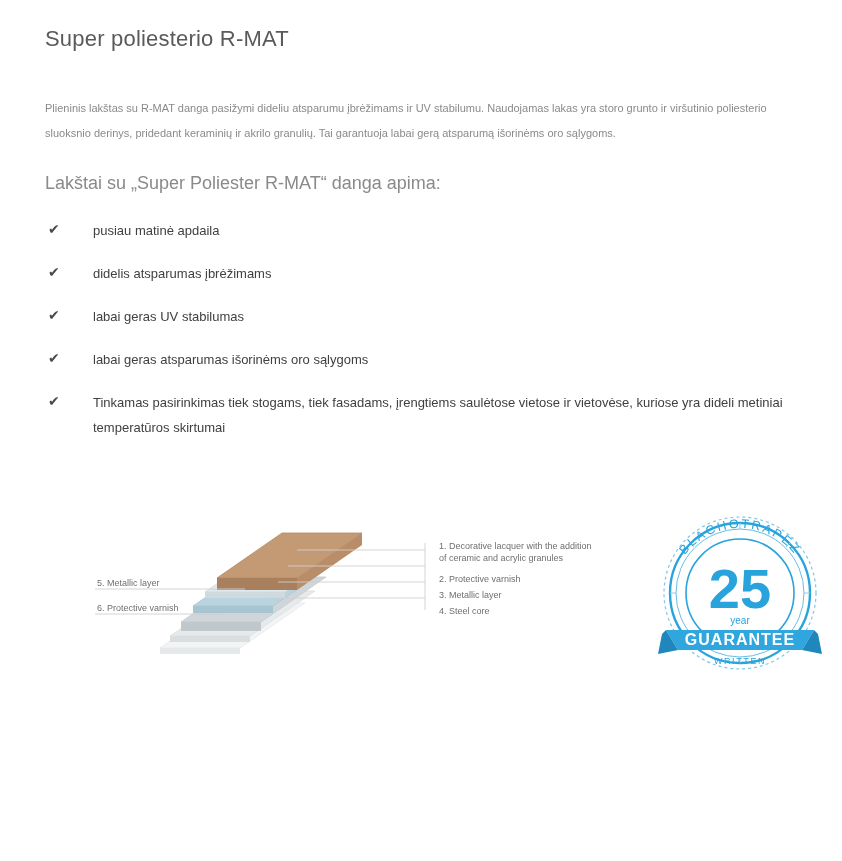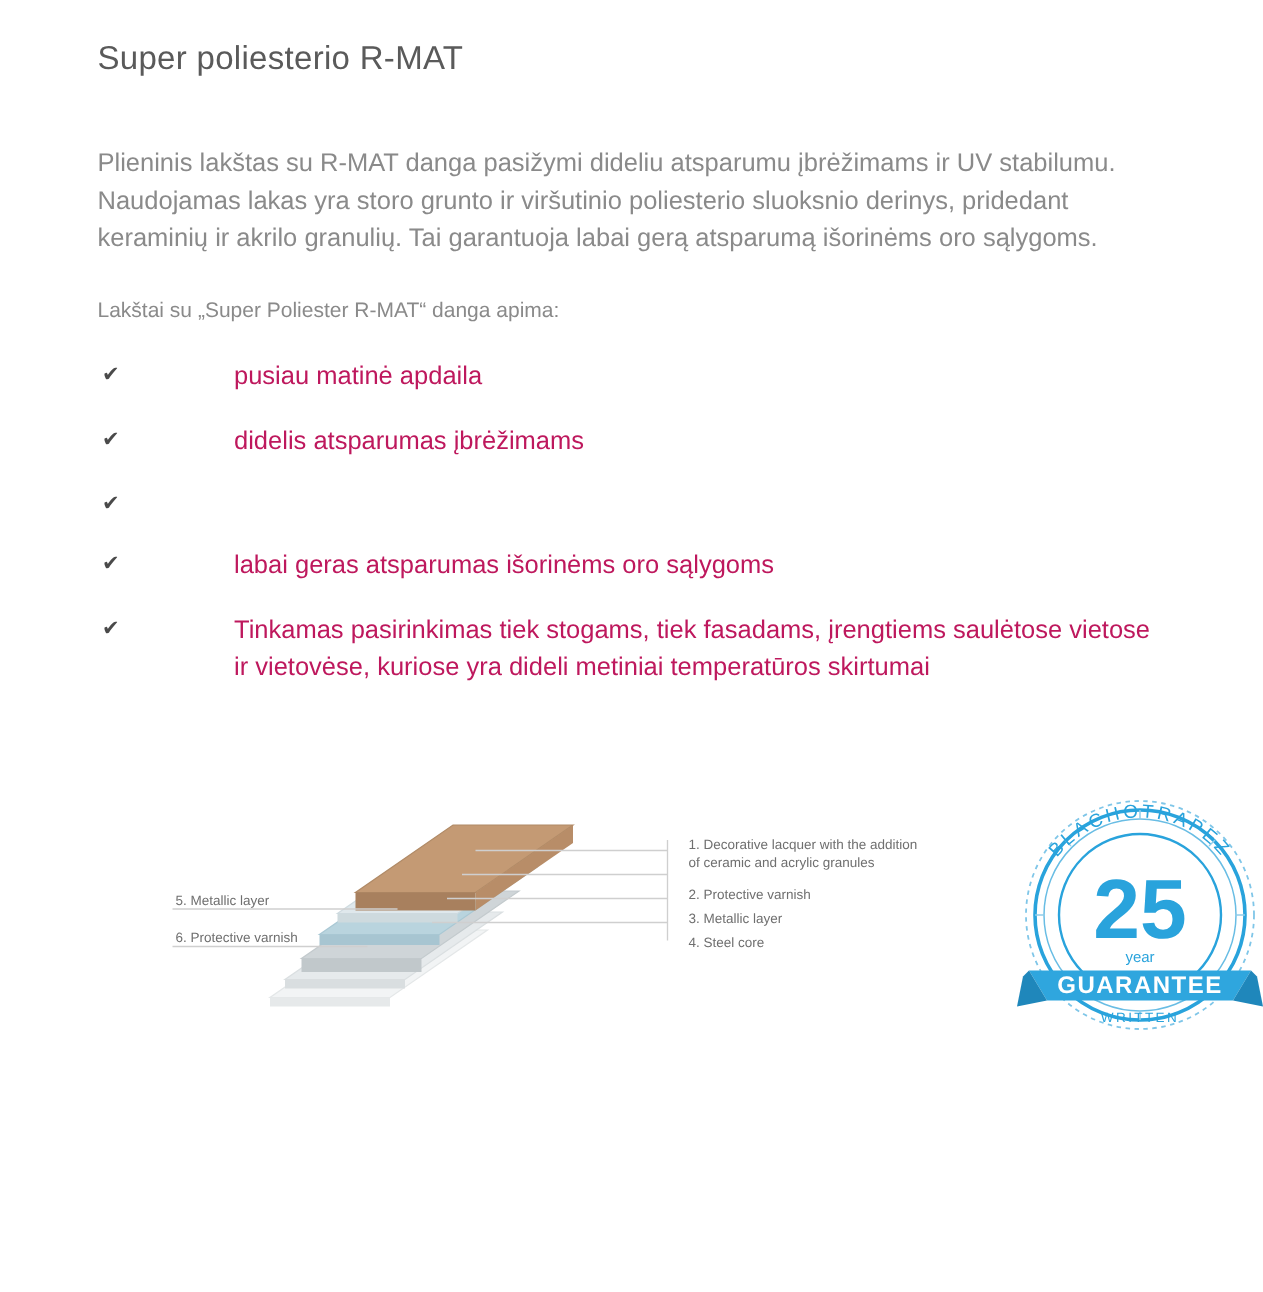--- a/index.html
+++ b/index.html
@@ -9,46 +9,46 @@
   }
   body {
     width: 842px;
     height: 861px;
     font-family: "Liberation Sans", sans-serif;
     color: #7b7b7b;
     position: relative;
     overflow: hidden;
   }
   .page {
-    padding: 0 65px;
+    padding: 0 45px;
     box-sizing: border-box;
     width: 842px;
   }
   h1.title {
     font-size: 22px;
     font-weight: 400;
     color: #5a5a5a;
     margin: 26px 0 0 0;
     letter-spacing: 0.2px;
   }
   p.intro {
-    font-size: 17px;
+    font-size: 11px;
     line-height: 25px;
     color: #8a8a8a;
     margin: 44px 0 0 0;
     max-width: 755px;
   }
   h2.subtitle {
     font-size: 14.5px;
     font-weight: bold;
     color: #6d6d6d;
     margin: 30px 0 0 0;
   }
   p.lead {
-    font-size: 14px;
+    font-size: 18px;
     color: #8a8a8a;
     margin: 27px 0 0 0;
   }
   ul.features {
     list-style: none;
     margin: 24px 0 0 0;
     padding: 0;
   }
   ul.features li {
     display: flex;
@@ -59,25 +59,24 @@
     color: #4a4a4a;
     font-size: 14px;
     width: 48px;
     flex: 0 0 48px;
     line-height: 22px;
     text-align: left;
     padding-left: 3px;
     box-sizing: border-box;
   }
   .feat-text {
-    font-size: 17px;
-    color: #be185d;
+    font-size: 13px;
+    color: #404040;
     line-height: 25px;
     max-width: 700px;
-    margin-left: 43px;
   }
   .figure-area {
     position: relative;
     height: 250px;
     margin-top: 48px;
   }
 
   
   .diagram {
     position: absolute;
@@ -121,20 +120,21 @@
     <li>
       <span class="check">✔</span>
       <span class="feat-text">pusiau matinė apdaila</span>
     </li>
     <li>
       <span class="check">✔</span>
       <span class="feat-text">didelis atsparumas įbrėžimams</span>
     </li>
     <li>
       <span class="check">✔</span>
+      <span class="feat-text">labai geras UV stabilumas</span>
     </li>
     <li>
       <span class="check">✔</span>
       <span class="feat-text">labai geras atsparumas išorinėms oro sąlygoms</span>
     </li>
     <li>
       <span class="check">✔</span>
       <span class="feat-text">Tinkamas pasirinkimas tiek stogams, tiek fasadams, įrengtiems saulėtose vietose ir vietovėse, kuriose yra dideli metiniai temperatūros skirtumai</span>
     </li>
   </ul>

